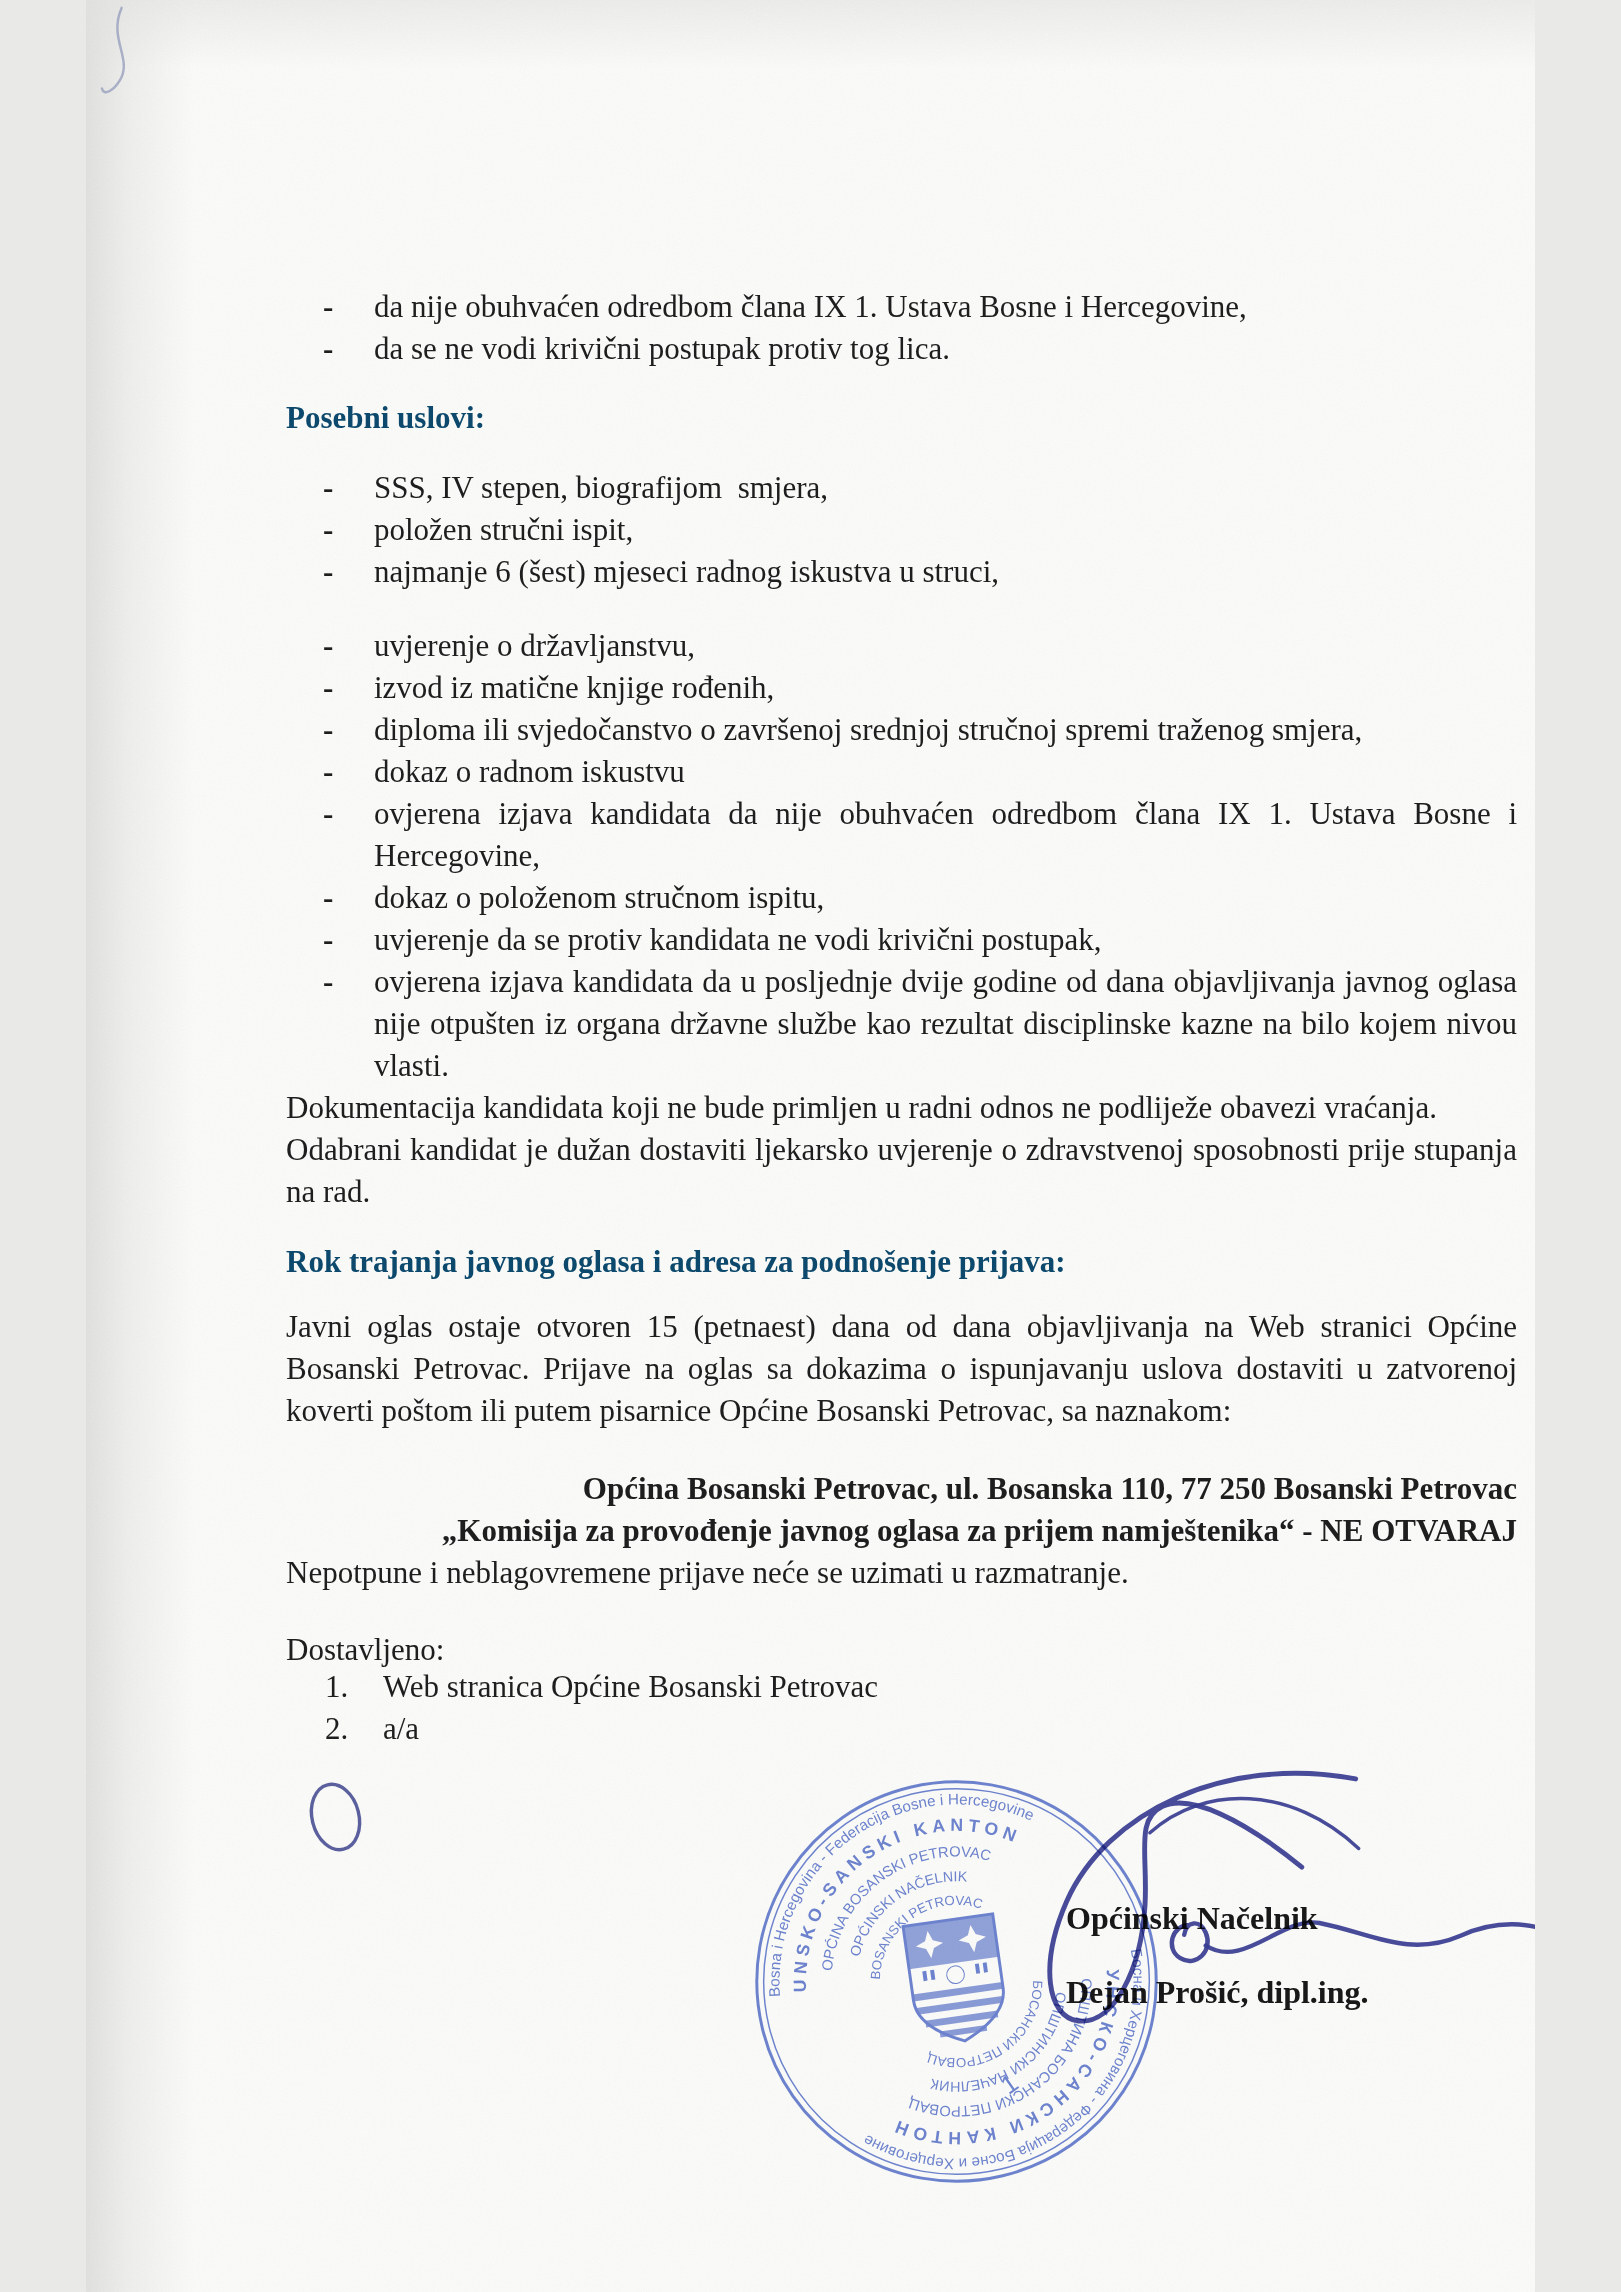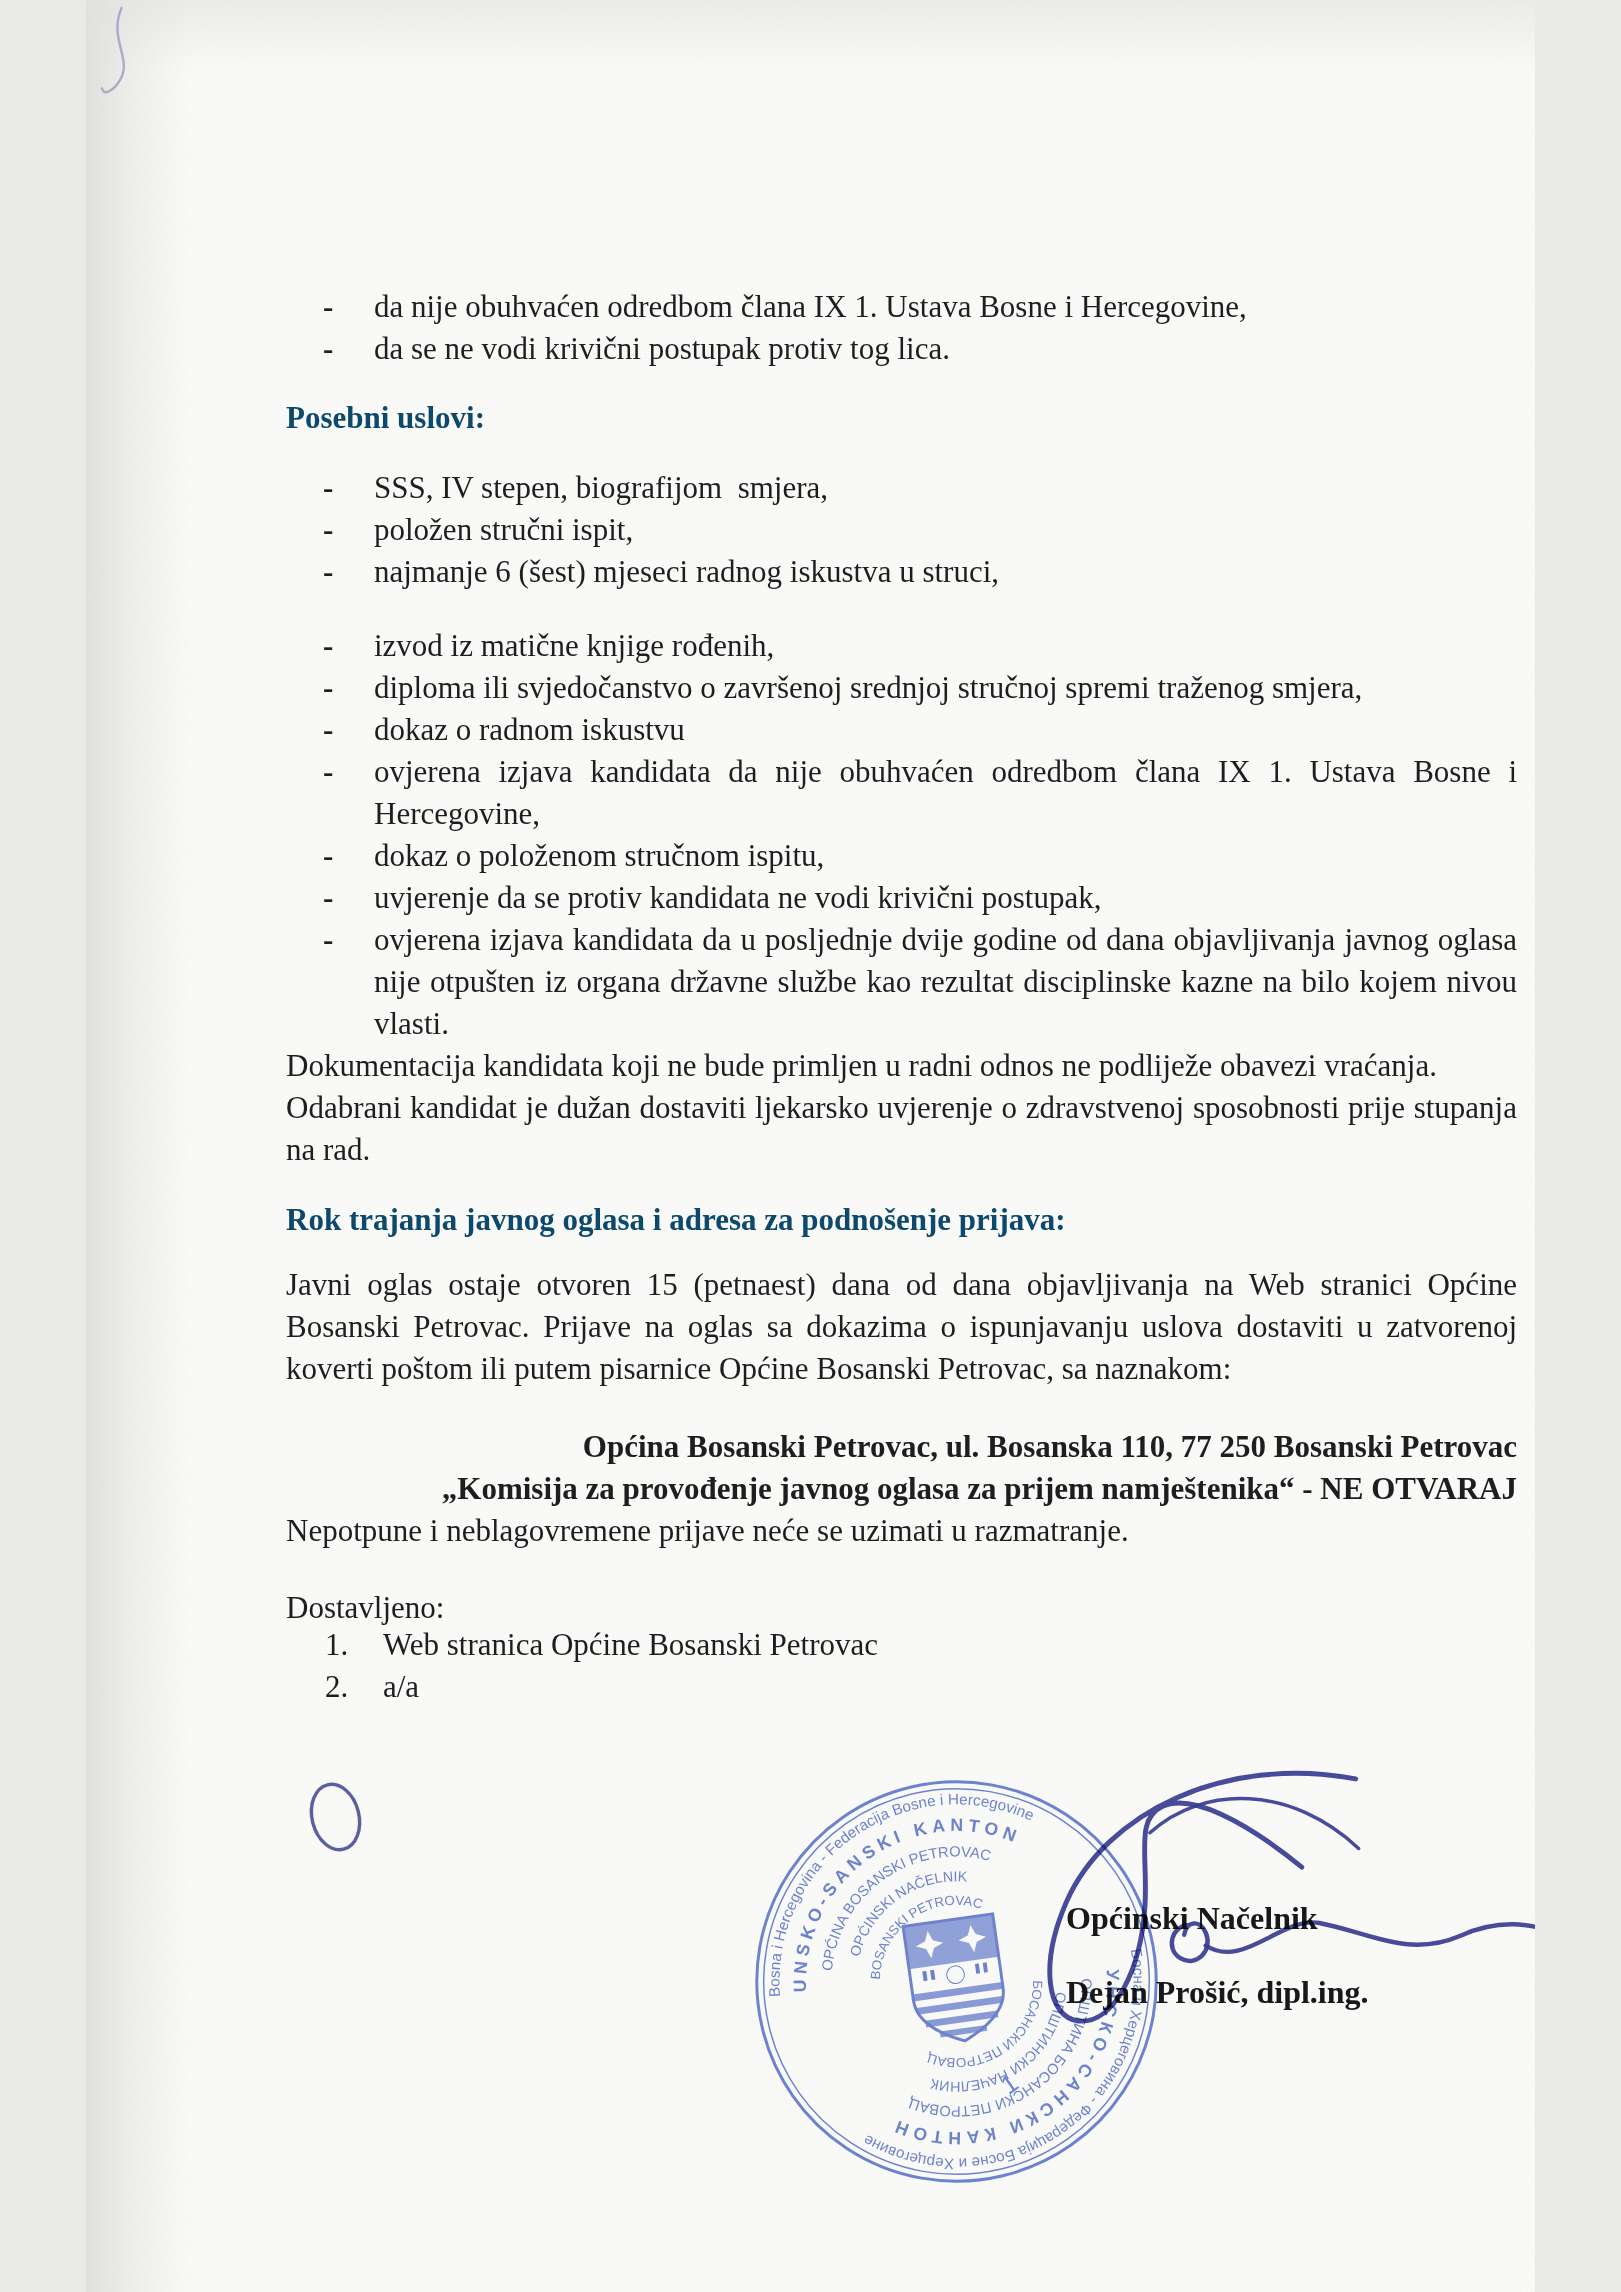--- a/index.html
+++ b/index.html
@@ -104,20 +104,21 @@
     <h3 class="mt-h-special">Posebni uslovi:</h3>
 
     <ul class="dash-list mt-list-special">
       <li>SSS, IV stepen, biografijom  smjera,</li>
       <li>položen stručni ispit,</li>
       <li>najmanje 6 (šest) mjeseci radnog iskustva u struci,</li>
     </ul>
 
 
     <ul class="dash-list mt-list-docs">
+      <li>uvjerenje o državljanstvu,</li>
       <li>izvod iz matične knjige rođenih,</li>
       <li>diploma ili svjedočanstvo o završenoj srednjoj stručnoj spremi traženog smjera,</li>
       <li>dokaz o radnom iskustvu</li>
       <li>ovjerena izjava kandidata da nije obuhvaćen odredbom člana IX 1. Ustava Bosne i Hercegovine,</li>
       <li>dokaz o položenom stručnom ispitu,</li>
       <li>uvjerenje da se protiv kandidata ne vodi krivični postupak,</li>
       <li>ovjerena izjava kandidata da u posljednje dvije godine od dana objavljivanja javnog oglasa nije otpušten iz organa državne službe kao rezultat disciplinske kazne na bilo kojem nivou vlasti.</li>
     </ul>
 
     <p class="j">Dokumentacija kandidata koji ne bude primljen u radni odnos ne podliježe obavezi vraćanja.</p>

